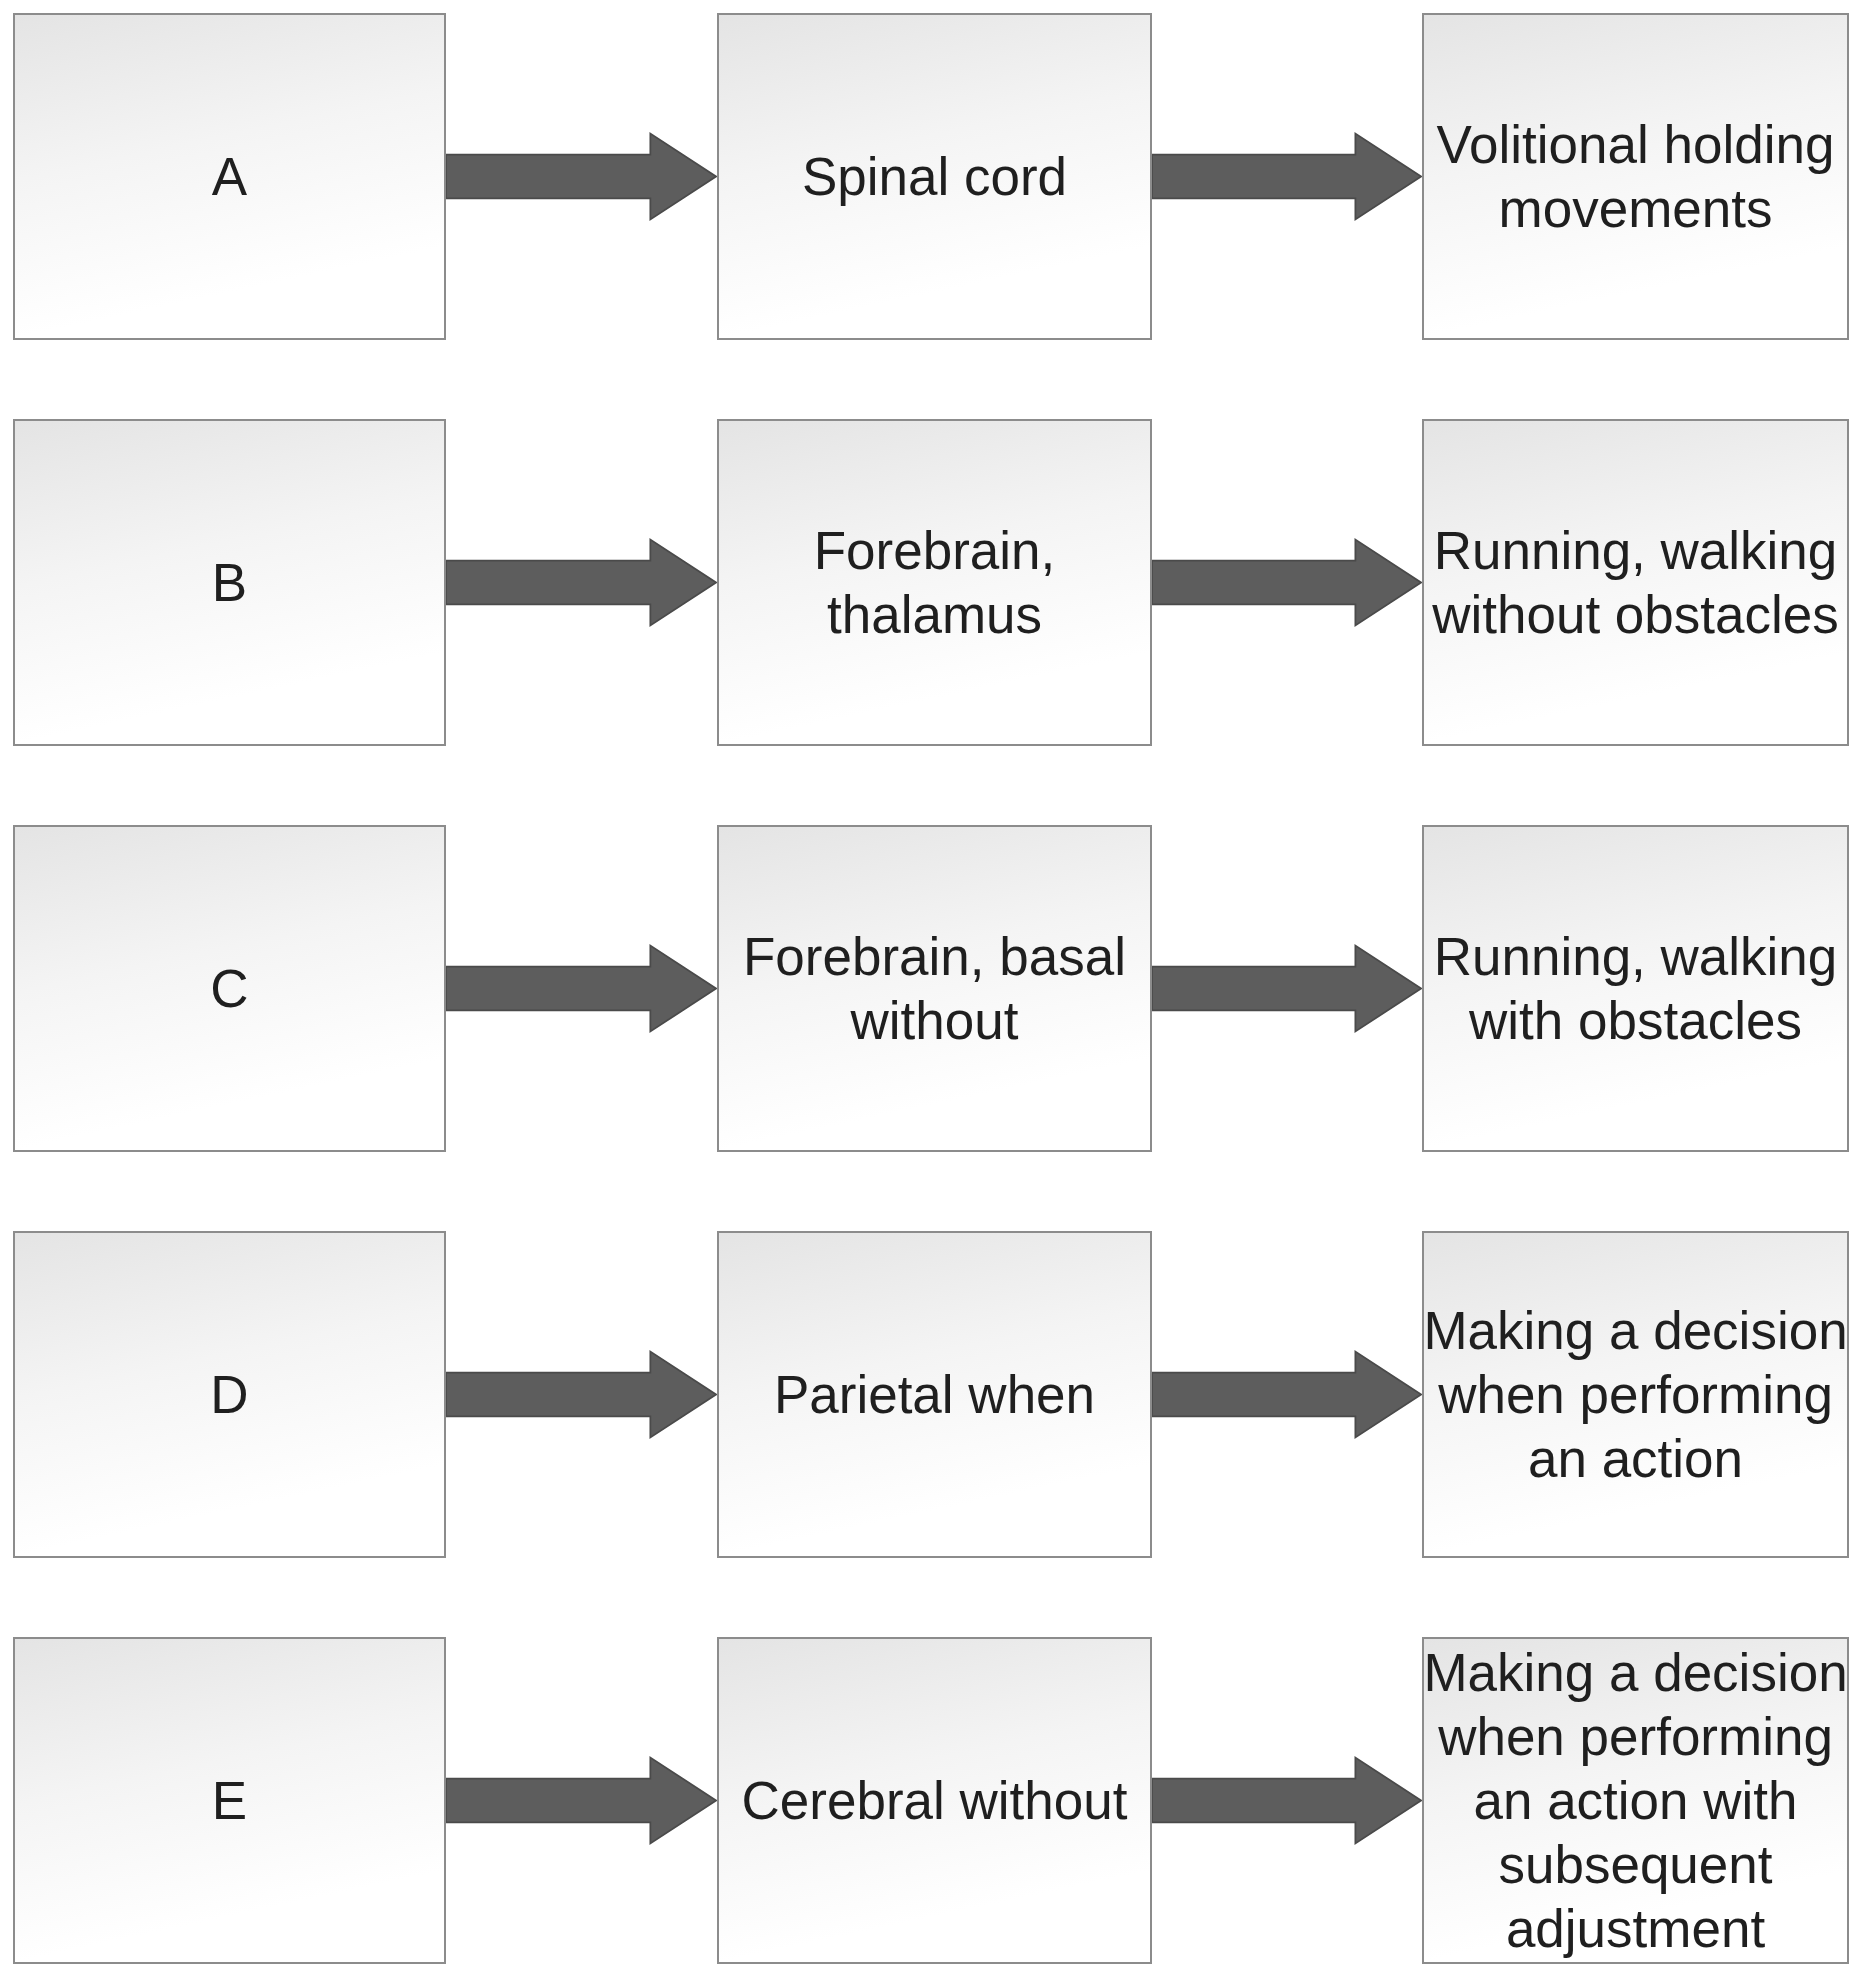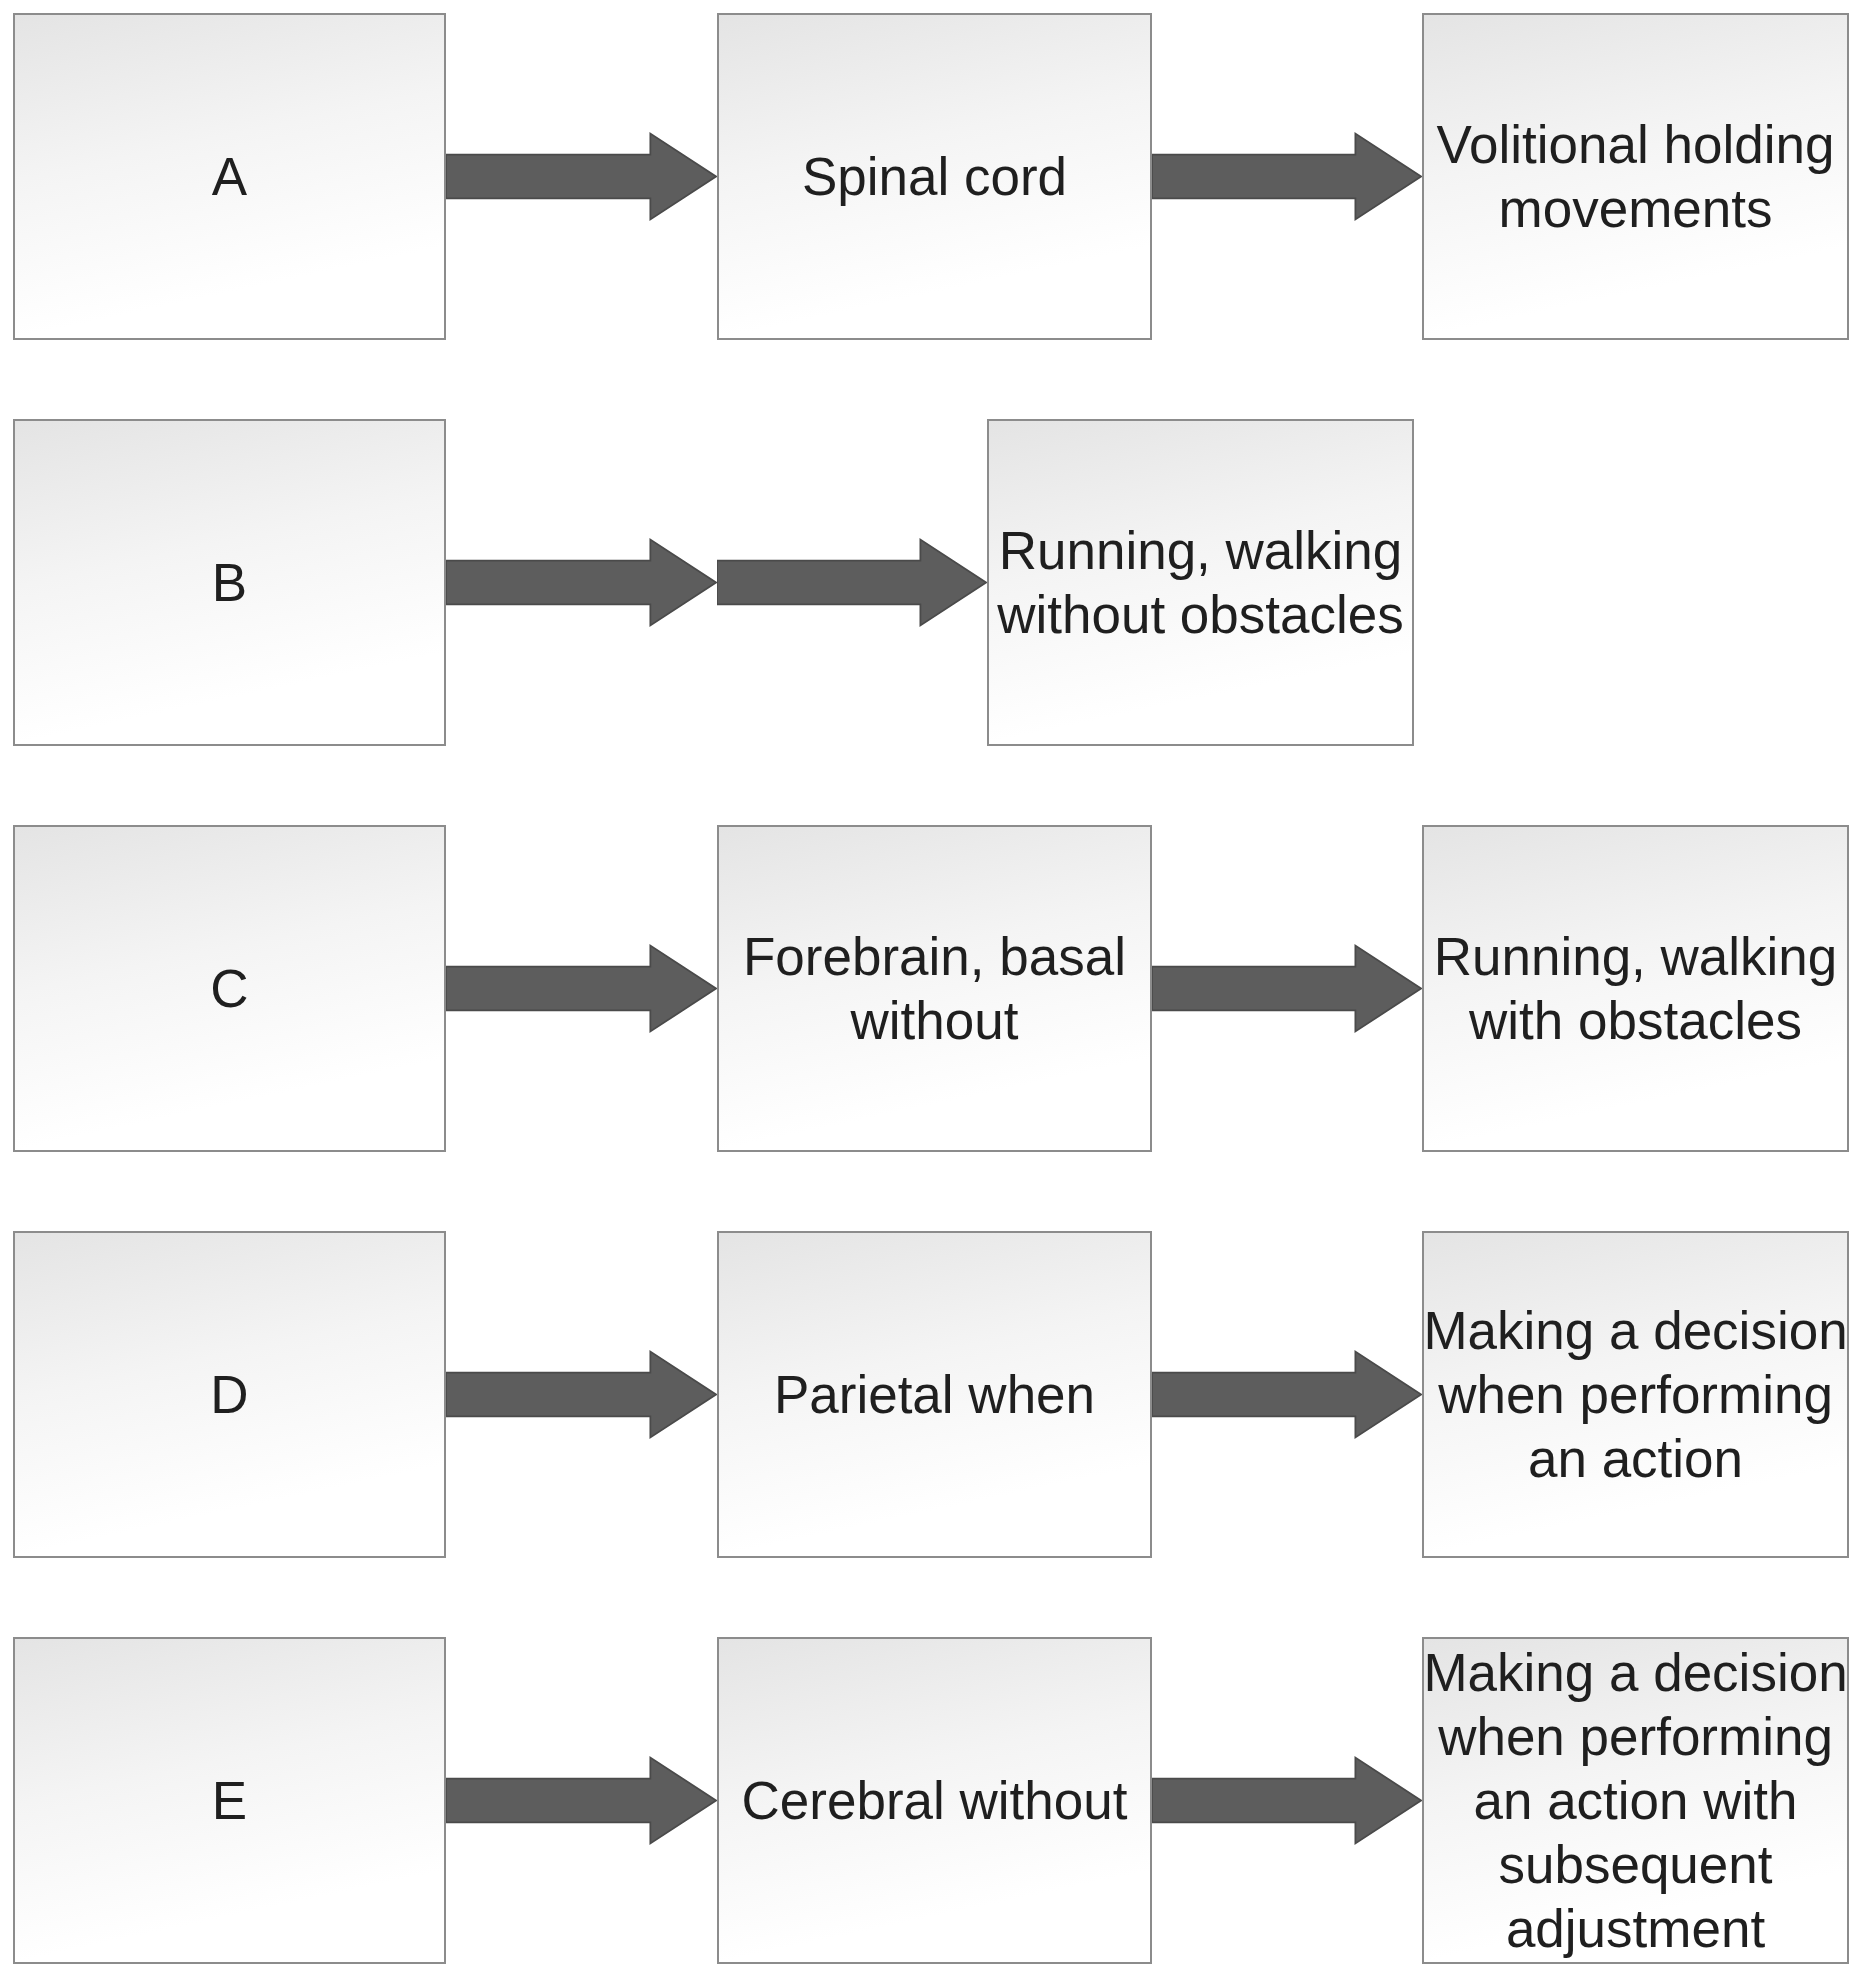--- a/index.html
+++ b/index.html
@@ -76,20 +76,24 @@
     </div>
   </div>
 
   <div class="row">
     <div class="box letter-box">
       <span class="box-text">B</span>
     </div>
     <svg class="arrow-cell a1" viewBox="0 0 309 372" width="271" height="327">
       <polygon points="0,161 233,161 233,137 308,186 233,235 233,211 0,211"></polygon>
     </svg>
+    <div class="box structure-box">
+      <span class="box-text">Forebrain,
+thalamus</span>
+    </div>
     <svg class="arrow-cell a2" viewBox="0 0 308 372" width="270" height="327">
       <polygon points="0,161 232,161 232,137 307,186 232,235 232,211 0,211"></polygon>
     </svg>
     <div class="box function-box">
       <span class="box-text">Running, walking
 without obstacles</span>
     </div>
   </div>
 
   <div class="row">

